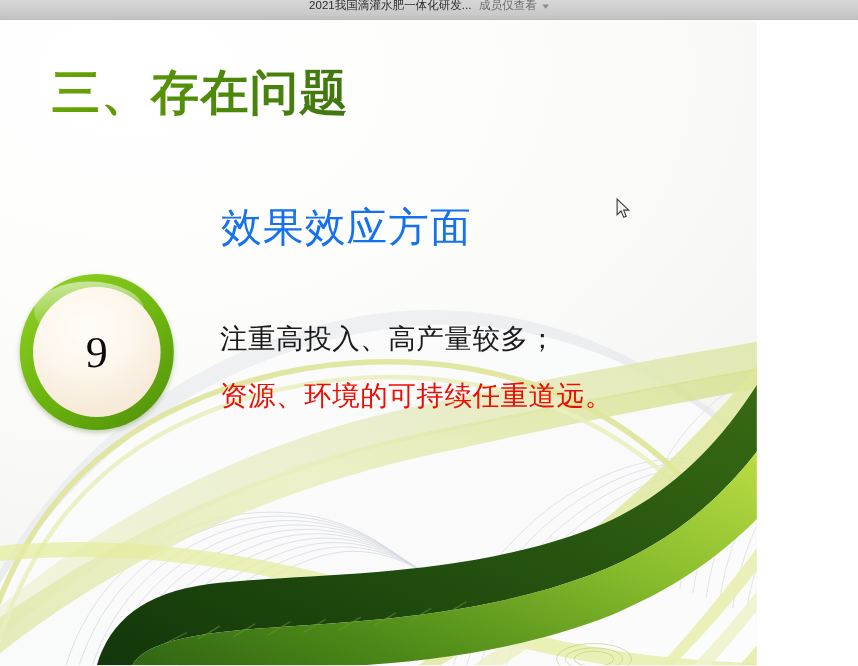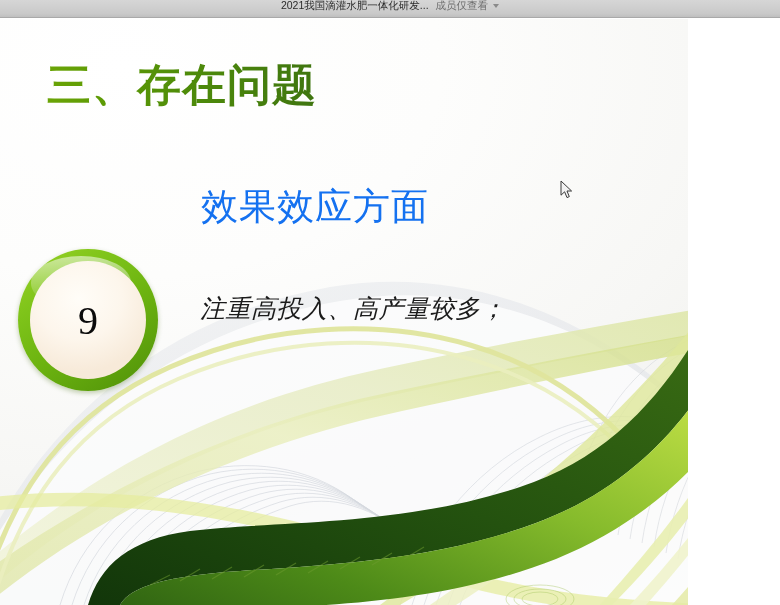--- a/index.html
+++ b/index.html
@@ -109,21 +109,21 @@
 
   
   #body-lines {
     position:absolute; left:200px; top:263px;
     z-index:20;
   }
   .bline {
     font-size:25px; line-height:52px;
     white-space:nowrap; letter-spacing:.5px;
   }
-  .bline.dark { color:#1b1b1b;font-style:italic; }
+  .bline.dark { color:#1b1b1b; }
   .bline.red  { color:#f00c00; }
 
   
   #cursor {
     position:absolute; left:560px; top:161px;
     width:14px; height:20px; z-index:90;
     pointer-events:none;
   }
 </style>
 </head>
@@ -288,20 +288,21 @@
 
     <div id="circle-badge">
       <div class="circle-ring"></div>
       <div class="circle-face">
         <span class="circle-num">9</span>
       </div>
     </div>
 
     <div id="body-lines">
       <div class="bline dark">注重高投入、高产量较多；</div>
+      <div class="bline red">资源、环境的可持续任重道远。</div>
     </div>
 
     <svg id="cursor" viewBox="0 0 14 20">
       <path d="M1 1 L1 15.2 L4.6 11.8 L7 17.6 L9.3 16.6 L7 11 L11.6 11 Z" fill="#f2f2f2" stroke="#3a3a3a" stroke-width="1"></path>
     </svg>
 
   </div>
 </div>
 
 </body></html>

